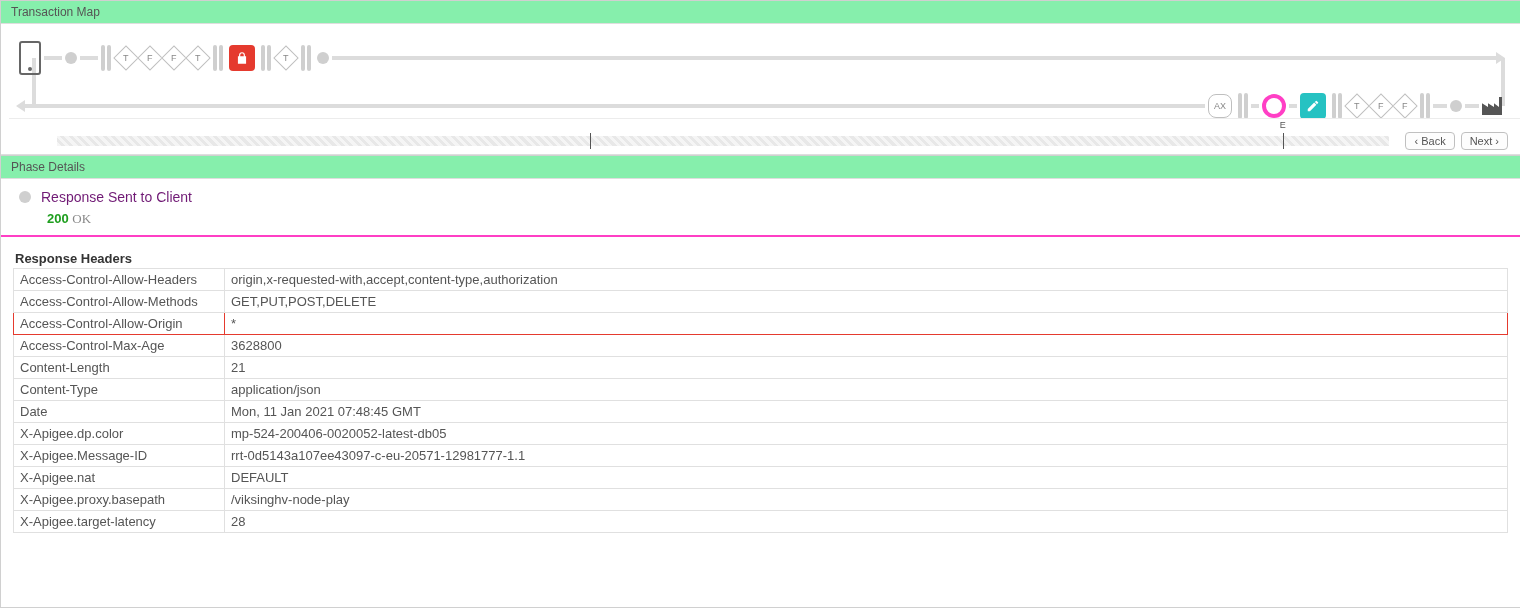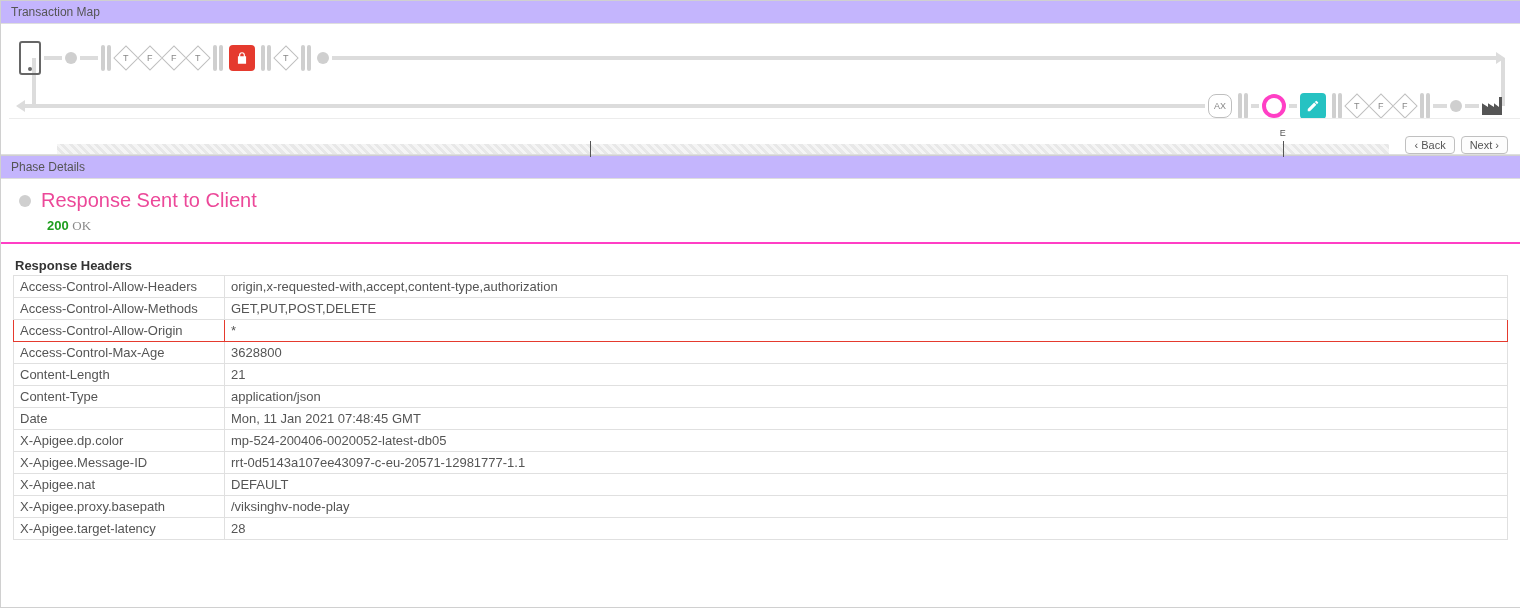--- a/index.html
+++ b/index.html
@@ -13,21 +13,21 @@
   .page {
     width: 1520px;
     height: 608px;
     border-left: 1px solid #d0d0d0;
     border-bottom: 1px solid #d0d0d0;
     box-sizing: border-box;
     overflow: hidden;
     position: relative;
   }
   .section-header {
-    background: #c4b5fd;
+    background: #86efac;
     border-top: 1px solid #d0d0d0;
     border-bottom: 1px solid #dedede;
     padding: 4px 10px;
     font-size: 12px;
     color: #555;
     box-sizing: border-box;
   }
   
   .tx-map-body {
     position: relative;
@@ -125,21 +125,21 @@
     border:1px solid #c0c0c0; border-radius:4px; background:#fdfdfd; font-size:11px; color:#555;
     padding: 2px 8px; cursor:pointer;
   }
 
   
   .phase-body {
     padding: 10px 14px 8px 18px;
   }
   .phase-title-row { display:flex; align-items:center; gap:10px; }
   .phase-dot { width:12px; height:12px; border-radius:50%; background:#cfcfcf; }
-  .phase-title { font-size:20px; color:#ec4899; font-weight:300; }
+  .phase-title { font-size:14px; color:#701a75; font-weight:300; }
   .status-line { margin: 6px 0 0 28px; font-size:13px; }
   .status-code { color:#1e9e1e; font-weight:600; }
   .status-text { color:#888;font-family:Liberation Serif, serif; }
   .magenta-accent { height:2px; background:#ff3fc5; width:100%; }
 
   
   .content-pane {
     padding: 4px 12px 0 12px;
     max-height: 328px;
     overflow-y: auto;
@@ -262,21 +262,21 @@
           <span></span>
           <span></span>
         </div>
       <div class="node sq-outline">
           <span>AX</span>
         </div>
       <div class="hline"></div>
       <div class="arrow-left"></div>
     </div>
 
-    <div class="timeline-row" style="position:absolute; left:8px; right:0; bottom:0;align-items:flex-end;">
+    <div class="timeline-row" style="position:absolute; left:8px; right:0; bottom:0;">
       <div class="timeline">
         <div class="tick t1"></div>
         <div class="tick tE" data-label="E"></div>
       </div>
       <div class="nav-buttons">
         <button class="nav-btn">‹ Back</button>
         <button class="nav-btn">Next ›</button>
       </div>
     </div>
   </div>

